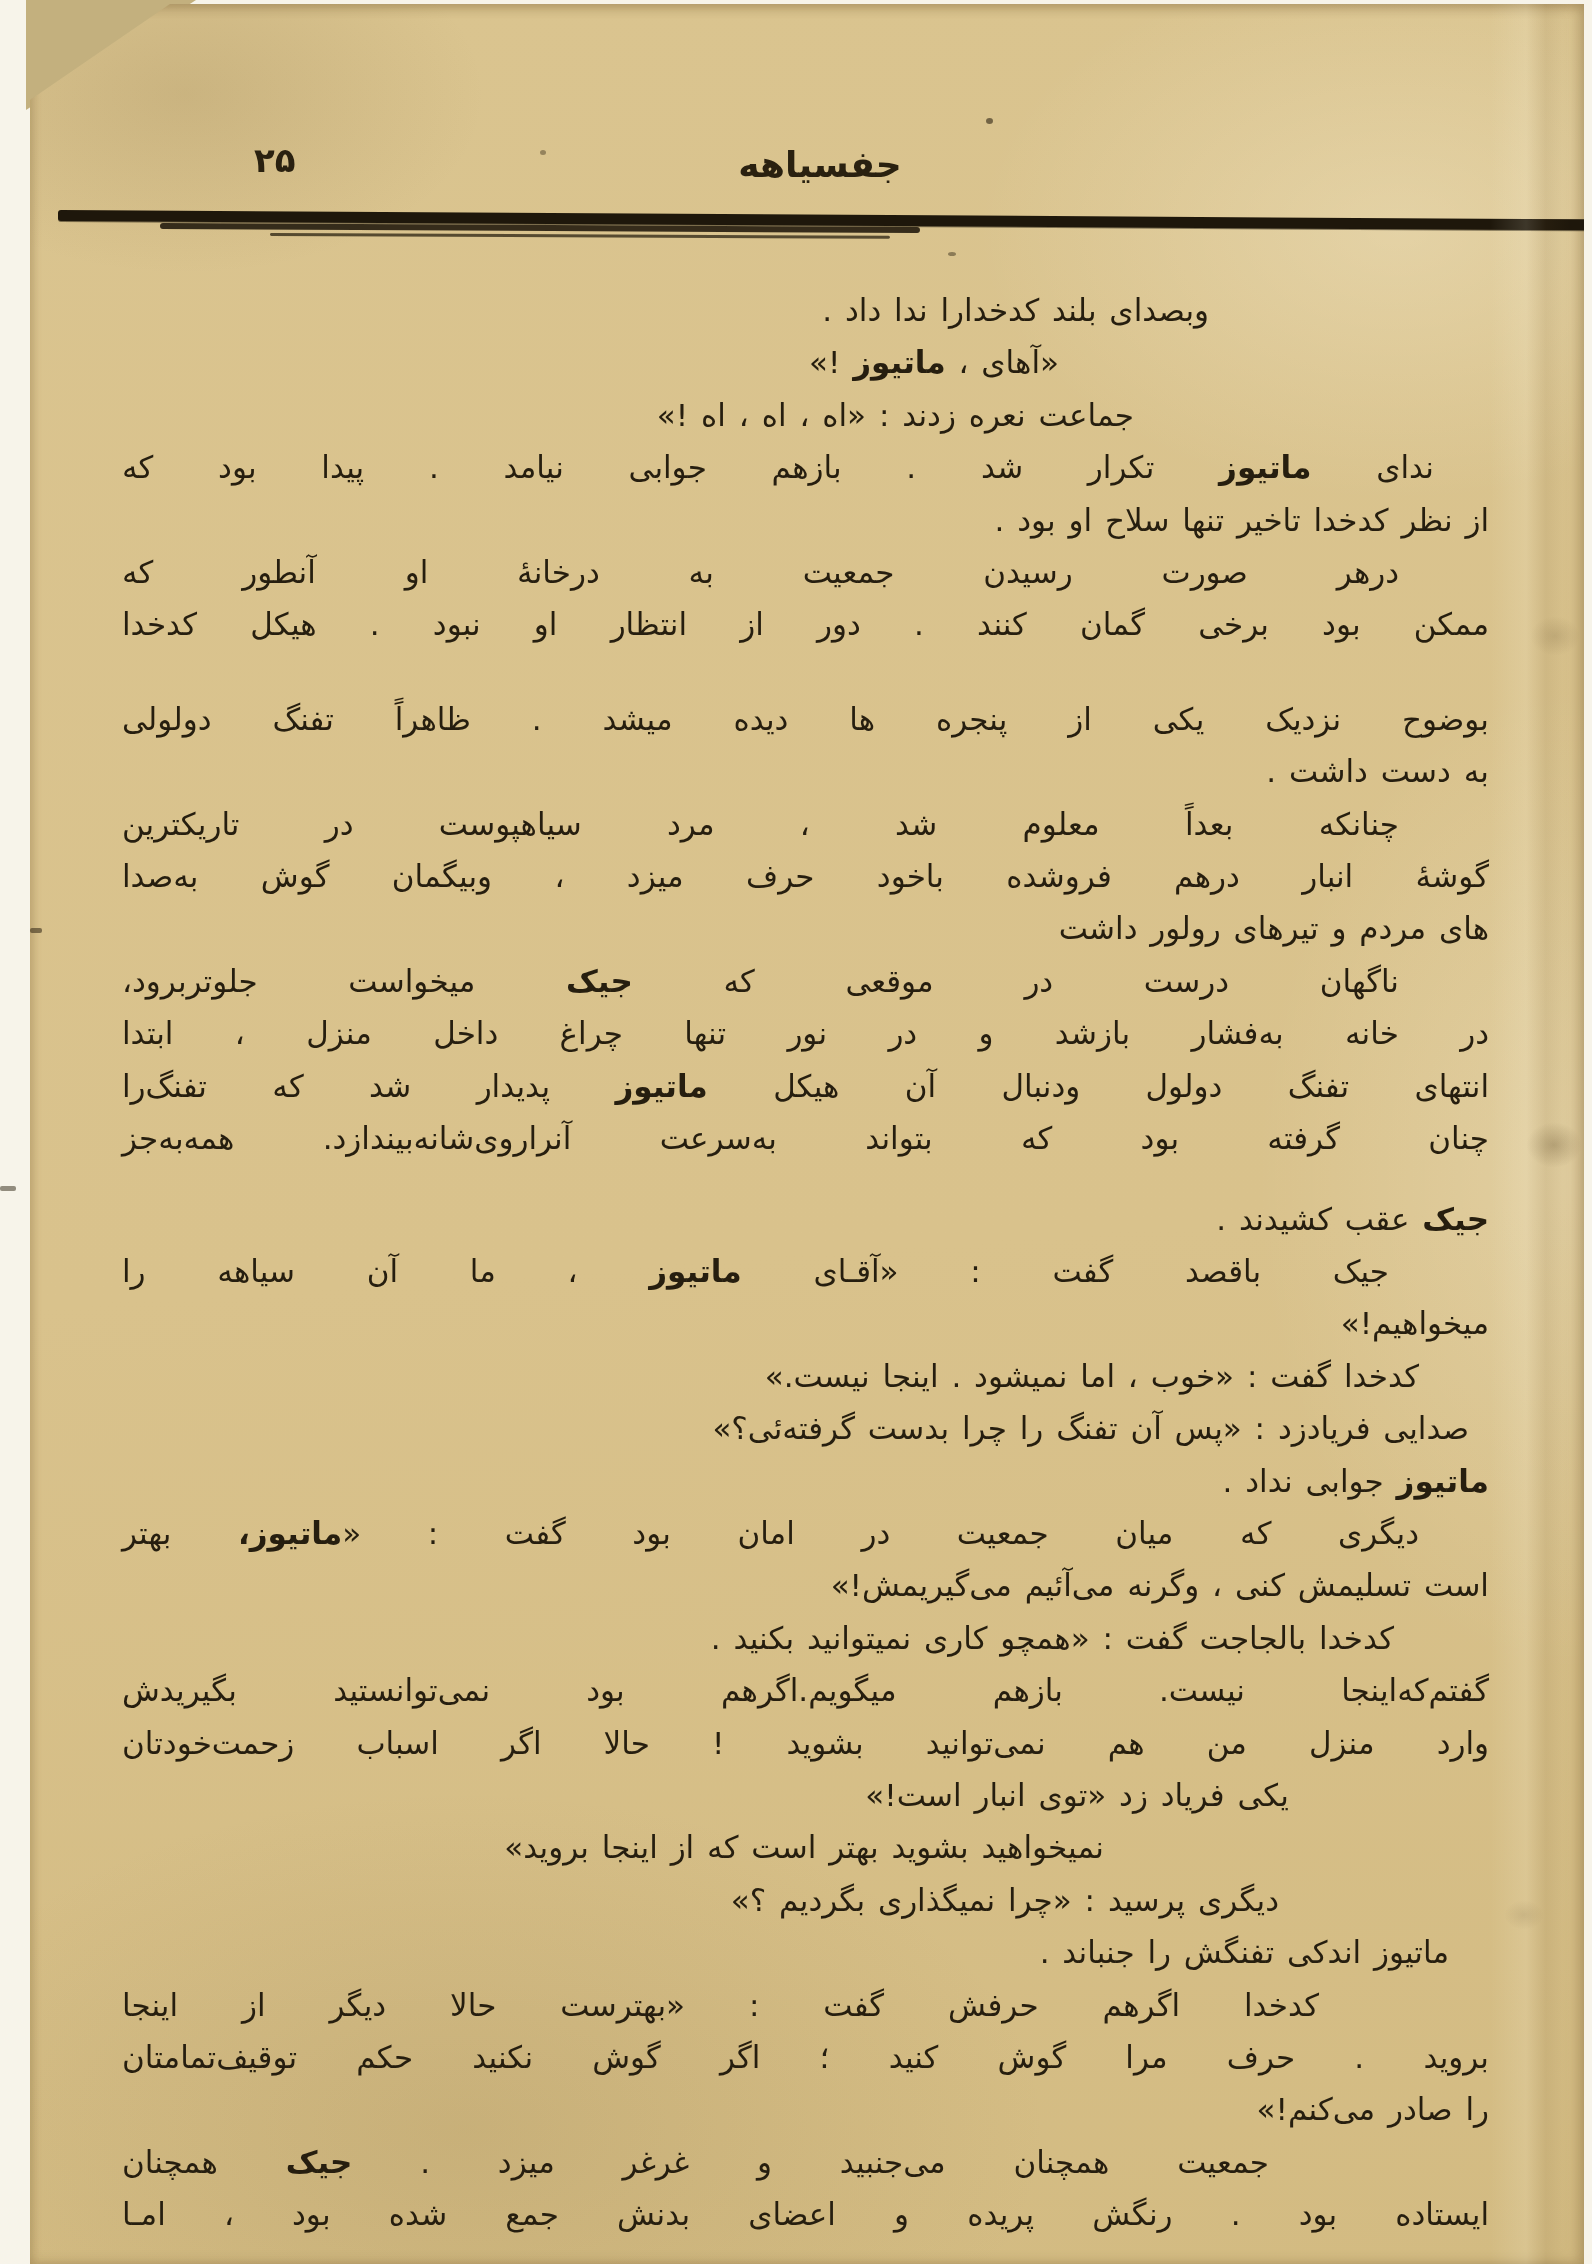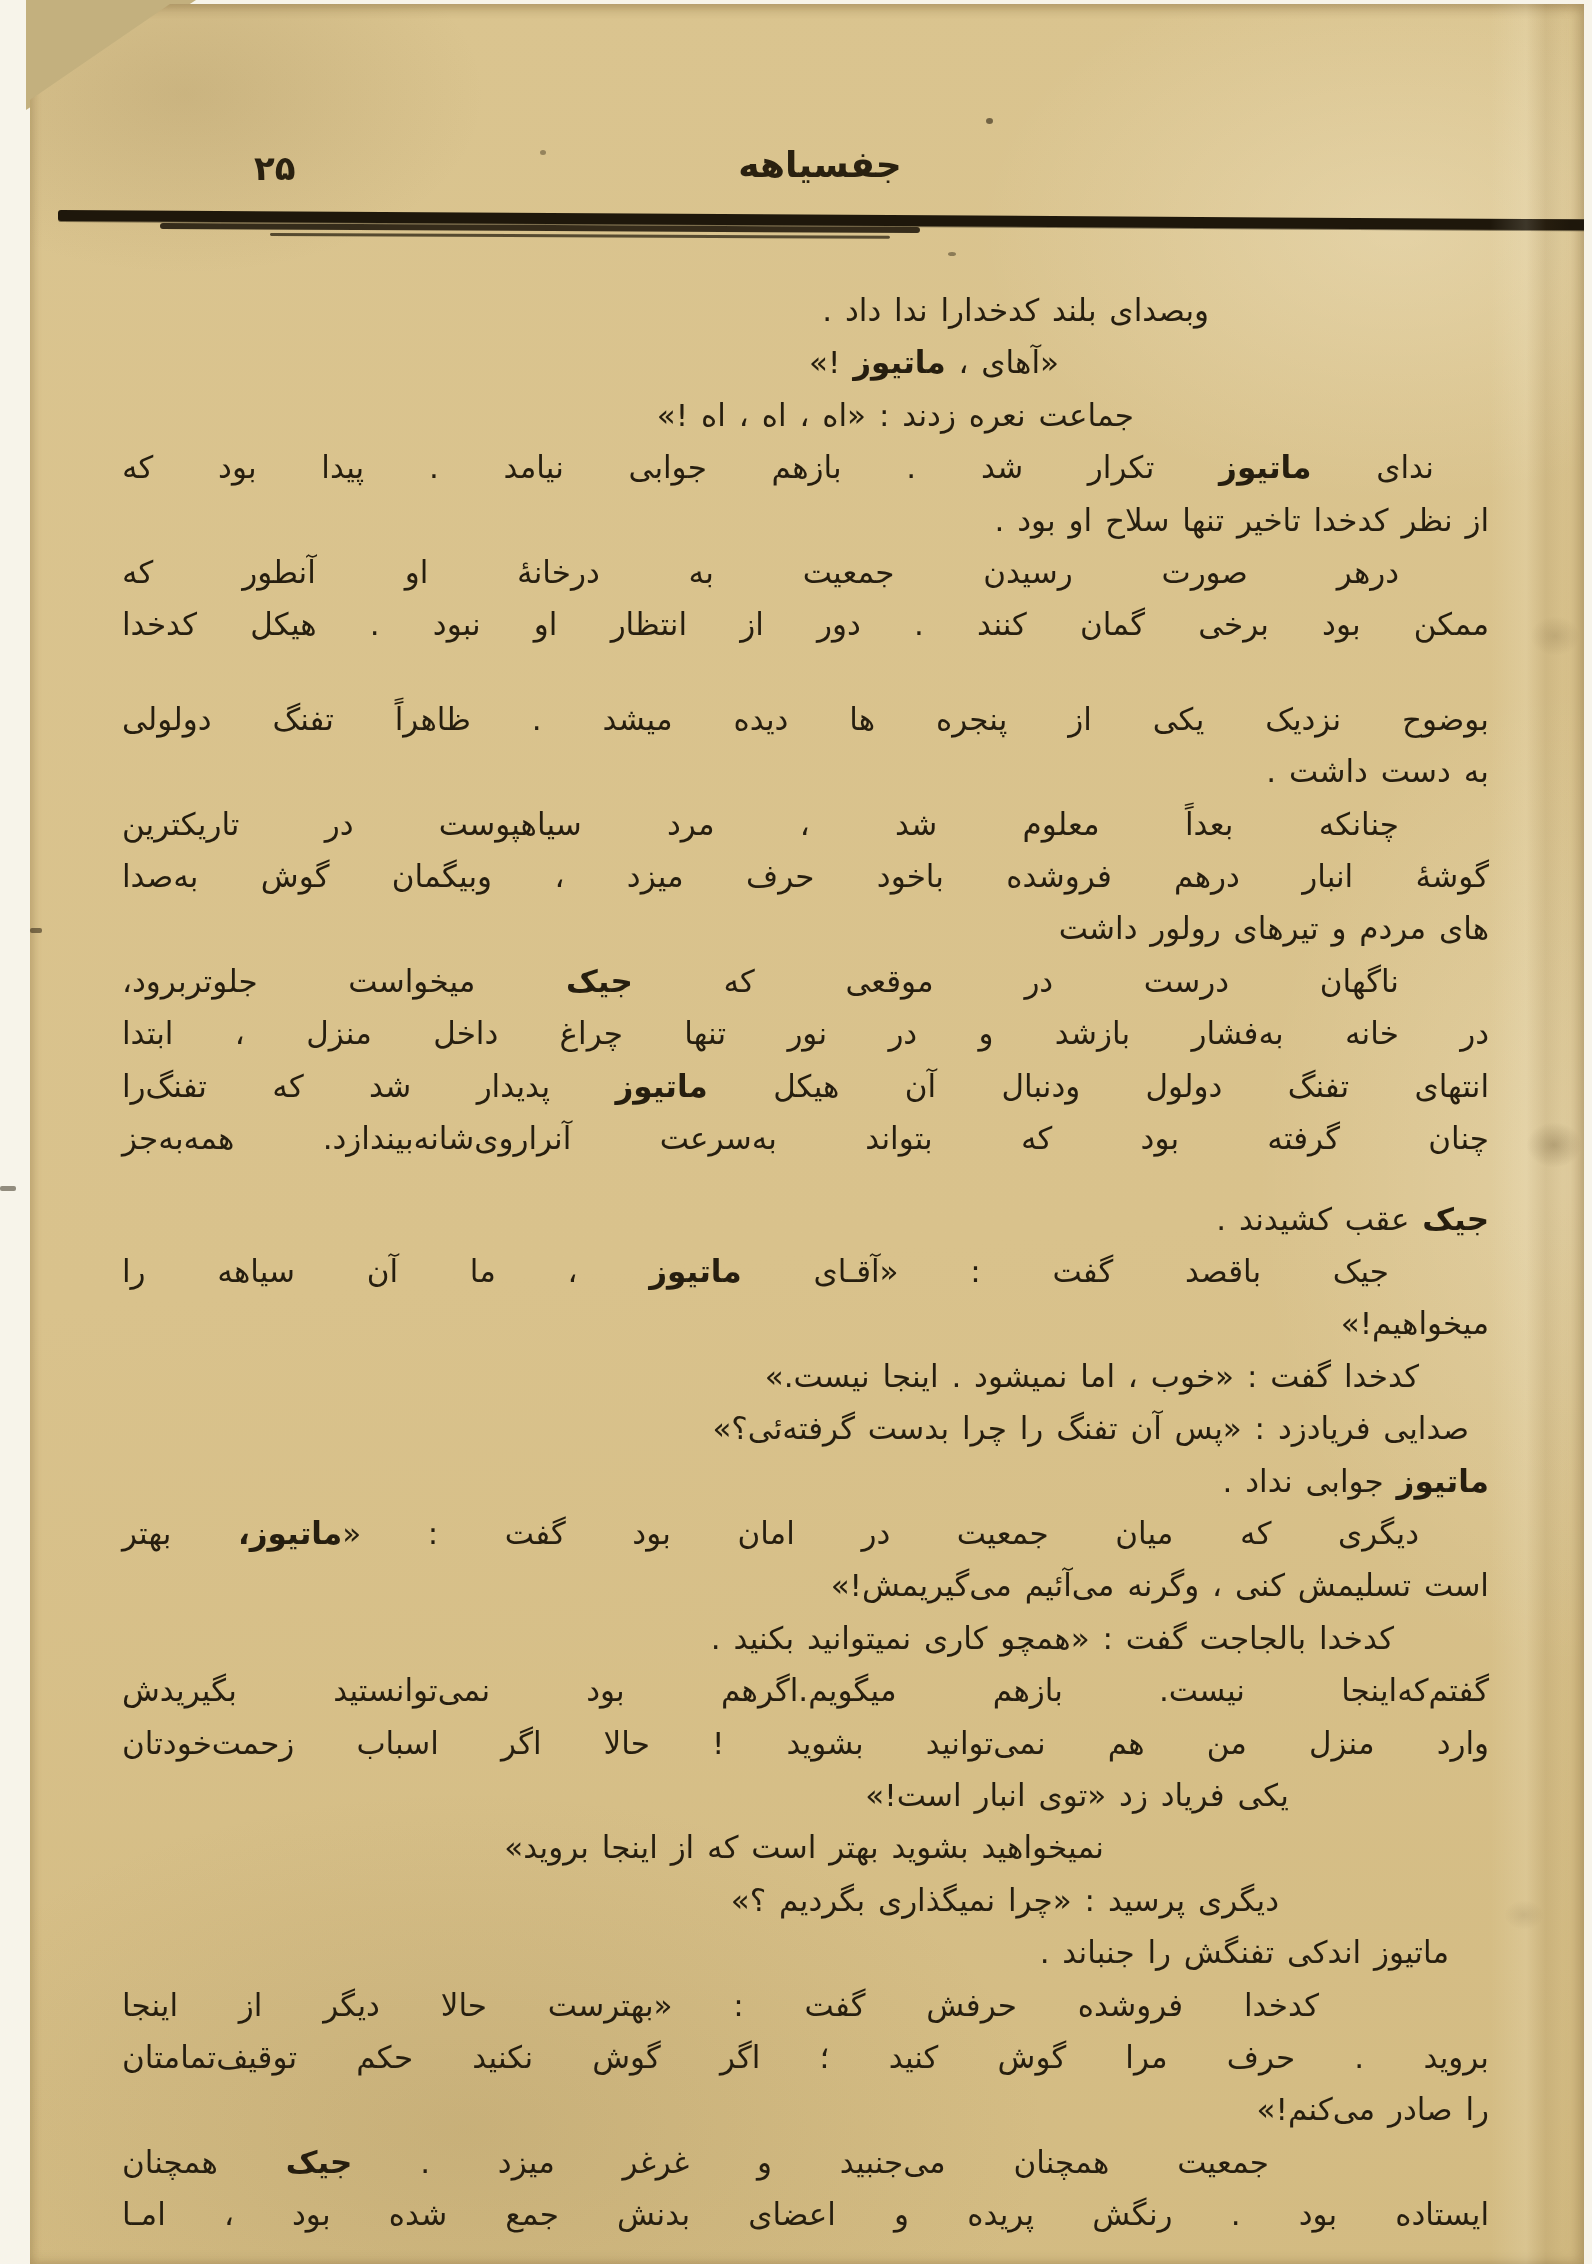--- a/index.html
+++ b/index.html
@@ -18,21 +18,21 @@
     background:
       radial-gradient(ellipse 700px 450px at 88% 10%, rgba(255,248,225,0.28), transparent 60%),
       radial-gradient(ellipse 480px 760px at 99% 52%, rgba(255,250,232,0.22), transparent 65%),
       radial-gradient(ellipse 900px 520px at 28% 94%, rgba(125,100,55,0.14), transparent 65%),
       radial-gradient(ellipse 500px 300px at 10% 4%, rgba(120,95,50,0.16), transparent 60%),
       linear-gradient(176deg,#dac48f 0%,#d9c28c 55%,#d3bb82 100%);
     box-shadow:inset -7px 0 14px rgba(115,90,45,.28), inset 0 6px 10px rgba(115,90,45,.18), inset 4px 0 8px rgba(115,90,45,.15);
     clip-path:polygon(140px 0,100% 0,100% 100%,0 100%,0 96px);
   }
   .pagenum{
-    position:absolute;left:224px;top:144px;
+    position:absolute;left:224px;top:136px;
     font-size:34px;font-weight:bold;color:#2a2110;letter-spacing:1px;
   }
   .running-title{
     position:absolute;left:755px;top:140px;transform:translateX(-50%);left:790px;
     font-size:36px;font-weight:bold;color:#2a2110;
     direction:rtl;
   }
   .rule-main{
     position:absolute;left:28px;top:206px;width:1540px;height:11px;
     background:#1e170b;transform:rotate(0.35deg);transform-origin:left center;
@@ -110,21 +110,21 @@
       <div class="line" style="margin-right: 0px;"><span class="b">ماتیوز</span><span> جوابی نداد .</span></div>
       <div class="line just" style="margin-right: 70px;"><span>دیگری که میان جمعیت در امان بود گفت : «</span><span class="b">ماتیوز،</span><span> بهتر</span></div>
       <div class="line" style="margin-right: 0px;"><span>است تسلیمش کنی ، وگرنه می‌آئیم می‌گیریمش!»</span></div>
       <div class="line" style="margin-right: 95px;"><span>کدخدا بالجاجت گفت : «همچو کاری نمیتوانید بکنید .</span></div>
       <div class="line just" style="margin-right: 0px;"><span>گفتم‌که‌اینجا نیست. بازهم میگویم.اگرهم بود نمی‌توانستید بگیریدش</span></div>
       <div class="line just" style="margin-right: 0px;"><span>وارد منزل من هم نمی‌توانید بشوید ! حالا اگر اسباب زحمت‌خودتان</span></div>
       <div class="line" style="margin-right: 200px;"><span>یکی فریاد زد «توی انبار است!»</span></div>
       <div class="line" style="margin-right: 385px;"><span>نمیخواهید بشوید بهتر است که از اینجا بروید»</span></div>
       <div class="line" style="margin-right: 210px;"><span>دیگری پرسید : «چرا نمیگذاری بگردیم ؟»</span></div>
       <div class="line" style="margin-right: 40px;"><span>ماتیوز اندکی تفنگش را جنباند .</span></div>
-      <div class="line just" style="margin-right: 170px;"><span>کدخدا فروشده حرفش گفت : «بهترست حالا دیگر از اینجا</span></div>
+      <div class="line just" style="margin-right: 170px;"><span>کدخدا اگرهم حرفش گفت : «بهترست حالا دیگر از اینجا</span></div>
       <div class="line just" style="margin-right: 0px;"><span>بروید . حرف مرا گوش کنید ؛ اگر گوش نکنید حکم توقیف‌تمامتان</span></div>
       <div class="line" style="margin-right: 0px;"><span>را صادر می‌کنم!»</span></div>
       <div class="line just" style="margin-right: 220px;"><span>جمعیت همچنان می‌جنبید و غرغر میزد . </span><span class="b">جیک</span><span> همچنان</span></div>
       <div class="line just" style="margin-right: 0px;"><span>ایستاده بود . رنگش پریده و اعضای بدنش جمع شده بود ، امـا</span></div>
     </div>
 
   <div class="stain s1"></div>
   <div class="stain s2"></div>
   <div class="stain s3"></div>
   <div class="stain s9"></div>

